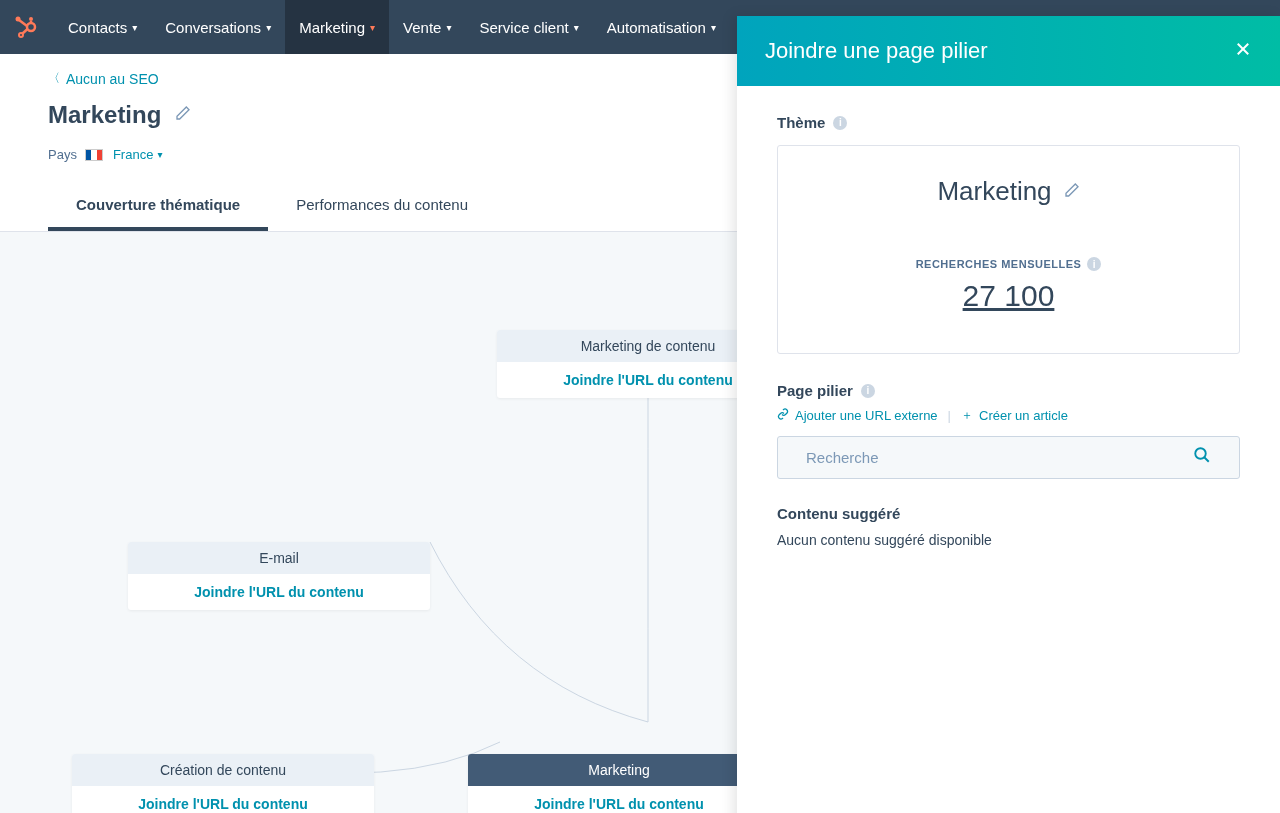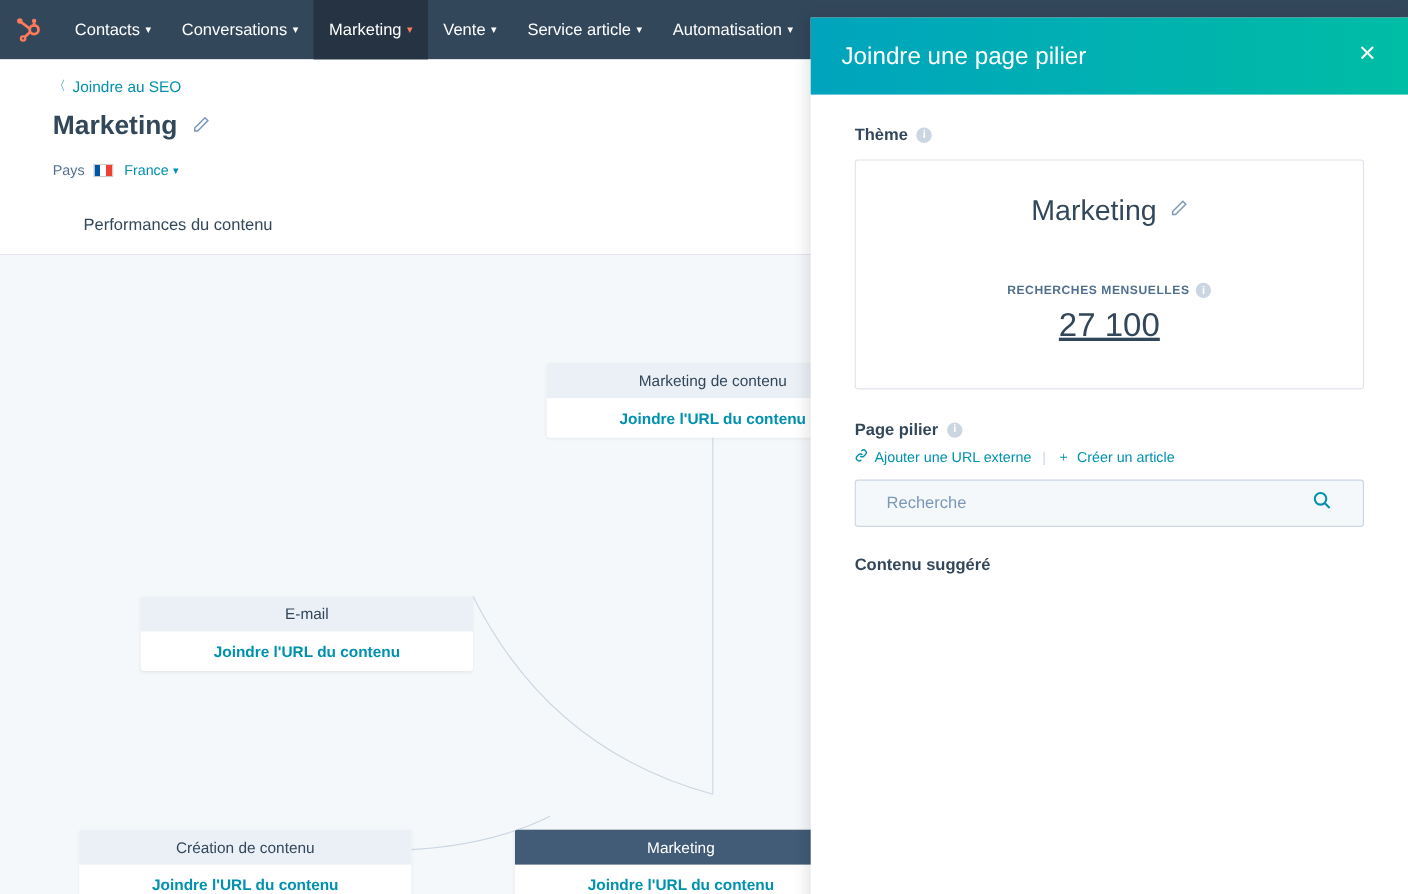--- a/index.html
+++ b/index.html
@@ -94,38 +94,38 @@
       </div>
     <div class="nav-item active">
         <span>Marketing</span>
         <span class="caret-down" style="color:#ff7a59">▾</span>
       </div>
     <div class="nav-item">
         <span>Vente</span>
         <span class="caret-down">▾</span>
       </div>
     <div class="nav-item">
-        <span>Service article</span>
+        <span>Service client</span>
         <span class="caret-down">▾</span>
       </div>
     <div class="nav-item">
         <span>Automatisation</span>
         <span class="caret-down">▾</span>
       </div>
     <div class="nav-item">
         <span>Rapports</span>
         <span class="caret-down">▾</span>
       </div>
   </div>
 </div>
 
 <div class="header">
   <div class="backlink">
     <span class="chev">〈</span>
-    <span>Joindre au SEO</span>
+    <span>Aucun au SEO</span>
   </div>
   <div class="title-row">
     <div class="title-left">
       <h1 class="page-title">Marketing</h1>
       <span class="pencil">
         <svg width="16" height="16" viewBox="0 0 24 24" fill="none" stroke="currentColor" stroke-width="2">
             <path d="M17 3l4 4L7 21H3v-4L17 3z"></path>
           </svg>
       </span>
     </div>
@@ -133,20 +133,21 @@
   </div>
   <div class="country-row">
     <span>Pays</span>
     <span class="flag"></span>
     <span class="country-val">
       <span>France</span>
       <span class="caret-down" style="margin-left:4px">▾</span>
     </span>
   </div>
   <div class="tabs">
+    <div class="tab active">Couverture thématique</div>
     <div class="tab">Performances du contenu</div>
   </div>
 </div>
 
 <div class="canvas">
   <svg class="lines">
     <path d="M 648 130 Q 648 300 648 490" stroke="#cbd6e2" stroke-width="1" fill="none"></path>
     <path d="M 430 310 Q 500 450 648 490" stroke="#cbd6e2" stroke-width="1" fill="none"></path>
     <path d="M 223 530 Q 400 560 500 510" stroke="#cbd6e2" stroke-width="1" fill="none"></path>
     <path d="M 780 510 Q 900 450 1020 310" stroke="#cbd6e2" stroke-width="1" fill="none"></path>
@@ -230,14 +231,15 @@
         <span class="search-icon">
           <svg width="18" height="18" viewBox="0 0 24 24" fill="none" stroke="currentColor" stroke-width="2.5">
               <circle cx="10" cy="10" r="7"></circle>
               <line x1="21" y1="21" x2="15" y2="15"></line>
             </svg>
         </span>
       </div>
     </div>
 
     <div class="suggest-head">Contenu suggéré</div>
+    <div class="suggest-body">Aucun contenu suggéré disponible</div>
   </div>
 </div>
 
 </body></html>

